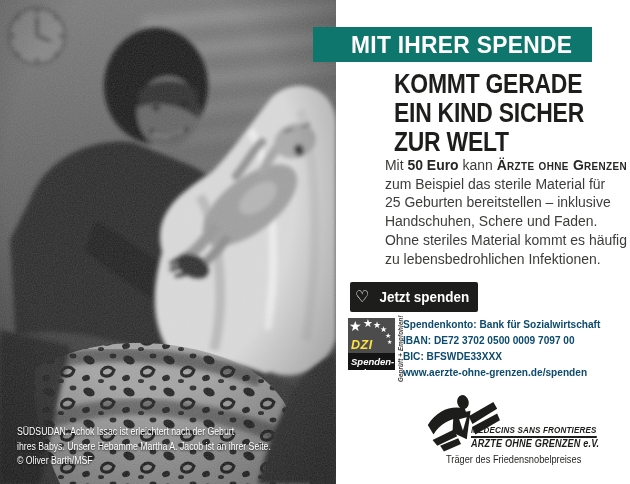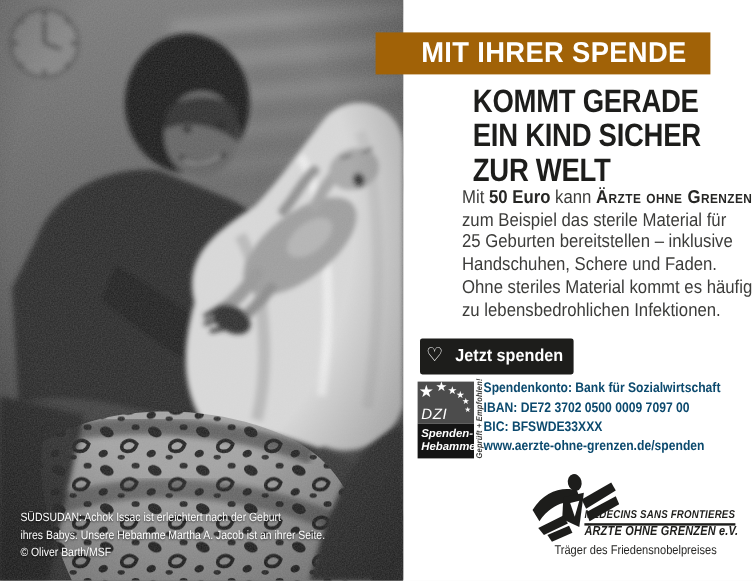--- a/index.html
+++ b/index.html
@@ -10,21 +10,21 @@
   }
   
   .photo{ position:absolute; left:0; top:0; width:336px; height:484px; z-index:1; background:#555; }
   .photo svg{ display:block; }
   .caption{ position:absolute; left:17px; top:425px; color:#fff; z-index:2;
             text-shadow:0 1px 2px rgba(0,0,0,.75); }
   .caption div{ font-size:10px; line-height:14.6px; white-space:nowrap;
                 transform:scaleX(.87); transform-origin:0 0; }
   
   .banner{ position:absolute; left:313px; top:27px; width:279px; height:35px;
-           background:#a16207; color:#fff; display:flex; align-items:center;
+           background:#0f766e; color:#fff; display:flex; align-items:center;
            padding-left:38px; z-index:3; }
   .banner .lbl{ font-weight:bold; font-size:24px; letter-spacing:.3px; white-space:nowrap;
                 transform:scaleX(.95); transform-origin:0 50%; }
   
   .headline{ position:absolute; left:350px; top:70px; z-index:2;margin-left:44px; }
   .headline div{ font-size:27px; line-height:29px; font-weight:bold; letter-spacing:-.3px;
                  white-space:nowrap; transform:scaleX(.85); transform-origin:0 0; color:#1d1d1b; }
   
   .copy{ position:absolute; left:349px; top:156px; color:#3c3c3a; z-index:2;margin-left:36px; }
   .copy div{ font-size:15.5px; line-height:18.7px; white-space:nowrap;
@@ -42,35 +42,35 @@
   
   .seal{ position:absolute; left:348px; top:318px; width:60px; height:64px; z-index:2; }
   .seal-top{ position:absolute; left:0; top:0; width:47px; height:35px; background:#4c4c4c; overflow:hidden; }
   .star{ position:absolute; color:#fff; line-height:1; }
   .s1{ left:1px;  top:1px;  font-size:14px; }
   .s2{ left:15px; top:0px;  font-size:11px; }
   .s3{ left:25px; top:3px;  font-size:9px;  }
   .s4{ left:32px; top:8px;  font-size:8px;  }
   .s5{ left:37px; top:14px; font-size:7px;  }
   .s6{ left:39px; top:21px; font-size:6px;  }
-  .dzi-abbr{ position:absolute; left:3px; bottom:1px; color:#ffffff; font-weight:normal;
+  .dzi-abbr{ position:absolute; left:3px; bottom:1px; color:#fde047; font-weight:bold;
              font-style:italic; font-size:12.5px; letter-spacing:.5px; }
-  .seal-band{ position:absolute; left:0; top:35px; width:47px; height:29px; background:#141414;
+  .seal-band{ position:absolute; left:0; top:35px; width:47px; height:17px; background:#141414;
               color:#fff; font-style:italic; font-weight:bold; font-size:9.5px; line-height:10.5px;
               padding:4px 10px 0 3px; }
   .seal-vert{ position:absolute; left:49px; top:64px; width:64px; white-space:nowrap;
               transform:rotate(-90deg) scaleX(.88); transform-origin:0 0;
               font-size:7px; font-style:italic; font-weight:bold; color:#3c3c3a; letter-spacing:.2px; }
   
   .bank{ position:absolute; left:403px; top:317px; color:#0c4a6e; font-weight:bold; z-index:2; }
   .bank div{ font-size:11.5px; line-height:15.9px; white-space:nowrap;
              transform:scaleX(.88); transform-origin:0 0; }
   .bank .url{ cursor:pointer; }
   
-  .msf{ position:absolute; left:440px; top:392px; width:180px; height:82px; z-index:2; }
+  .msf{ position:absolute; left:424px; top:392px; width:180px; height:82px; z-index:2; }
   .msf-icon{ position:absolute; left:0; top:2px; }
   .msf1{ position:absolute; left:47px; top:32px; font-size:9.5px; font-weight:bold; font-style:italic;
          white-space:nowrap; transform:scaleX(.85); transform-origin:0 0;
          border-bottom:2px solid #1d1d1b; padding-bottom:1px; letter-spacing:.2px; }
   .msf2{ position:absolute; left:47px; top:45px; font-size:11px; font-weight:bold; font-style:italic;
          white-space:nowrap; transform:scaleX(.83); transform-origin:0 0; letter-spacing:.2px; }
   .msf3{ position:absolute; left:22px; top:61px; font-size:10.5px; white-space:nowrap;
          transform:scaleX(.88); transform-origin:0 0; color:#262624; }
 </style>
 </head>

